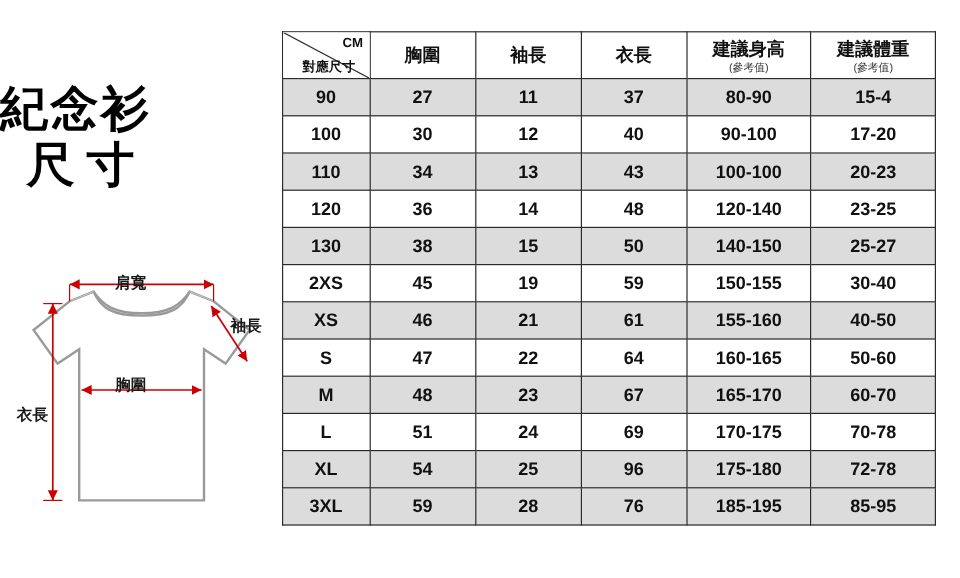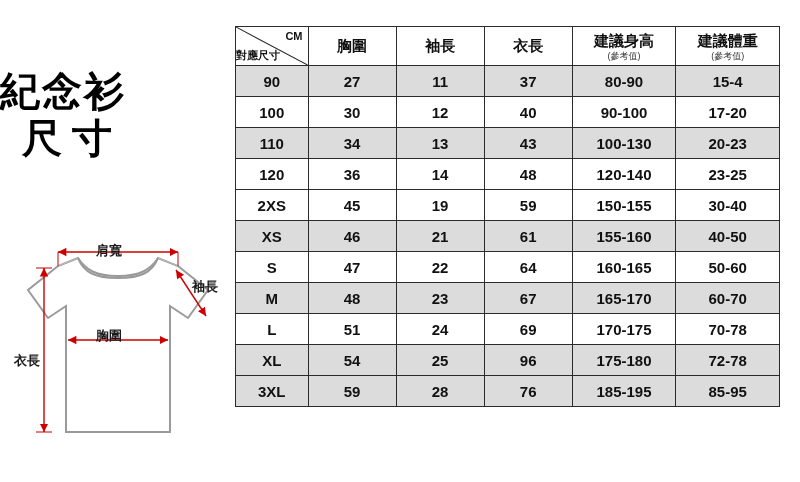--- a/index.html
+++ b/index.html
@@ -47,21 +47,21 @@
     display: block;
     letter-spacing: 10px;
     padding-left: 10px;
     margin-left: 12px;
   }
 
   
   #shirt-wrap {
     position: absolute;
     left: 0;
-    top: 220px;
+    top: 205px;
     width: 235px;
     height: 245px;
   }
   #shirt-wrap svg {
     display: block;
   }
   .diagram-label {
     position: absolute;
     font-size: 13px;
     font-weight: bold;
@@ -126,21 +126,21 @@
   #hdr-corner .cm {
     position: absolute;
     right: 5px;
     top: 3px;
     font-size: 11px;
     font-weight: bold;
     margin-left: 28px;
   }
   #hdr-corner .sz {
     position: absolute;
-    left: 0;
+    left: 16px;
     bottom: 2px;
     font-size: 11px;
     font-weight: bold;
   }
 
   tr.shaded td { background: #dcdcdc; }
   tr.plain td  { background: #ffffff; }
 </style>
 </head>
 <body>
@@ -248,31 +248,39 @@
           <td>12</td>
           <td>40</td>
           <td>90-100</td>
           <td>17-20</td>
         </tr>
         <tr class="shaded">
           <td>110</td>
           <td>34</td>
           <td>13</td>
           <td>43</td>
-          <td>100-130</td>
+          <td>100-100</td>
           <td>20-23</td>
         </tr>
         <tr class="plain">
           <td>120</td>
           <td>36</td>
           <td>14</td>
           <td>48</td>
           <td>120-140</td>
           <td>23-25</td>
         </tr>
+        <tr class="shaded">
+          <td>130</td>
+          <td>38</td>
+          <td>15</td>
+          <td>50</td>
+          <td>140-150</td>
+          <td>25-27</td>
+        </tr>
         <tr class="plain">
           <td>2XS</td>
           <td>45</td>
           <td>19</td>
           <td>59</td>
           <td>150-155</td>
           <td>30-40</td>
         </tr>
         <tr class="shaded">
           <td>XS</td>

